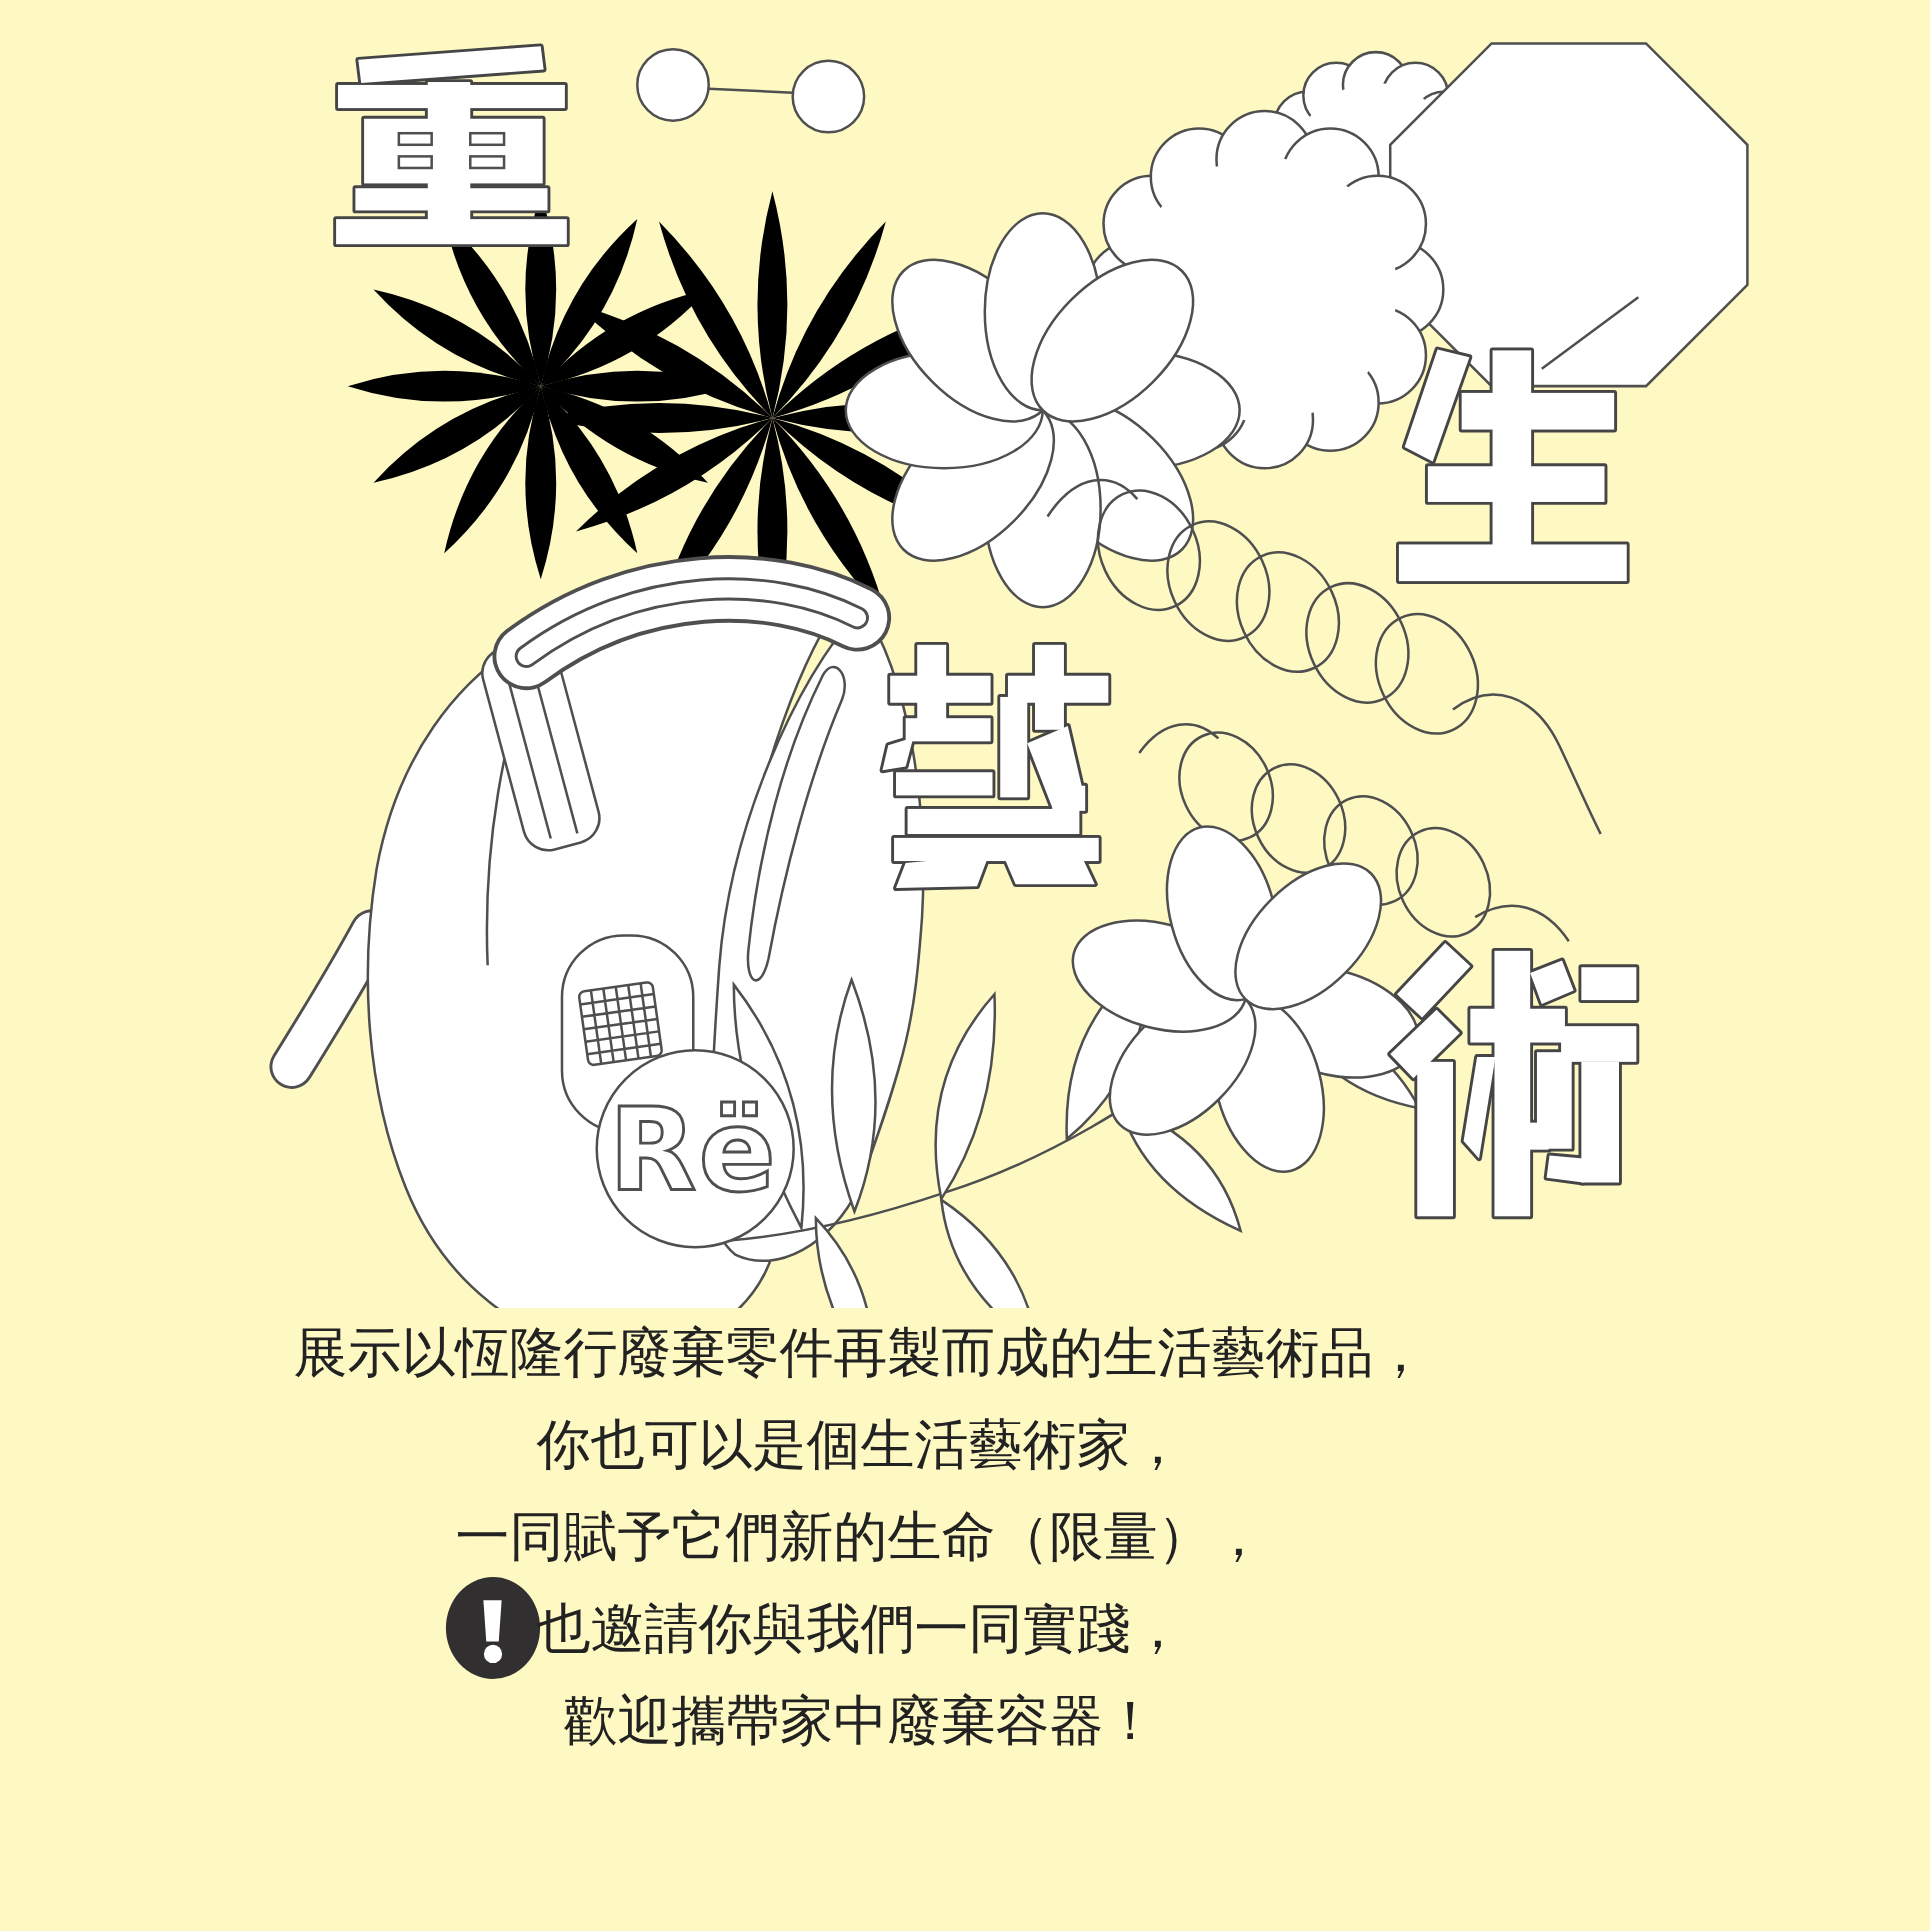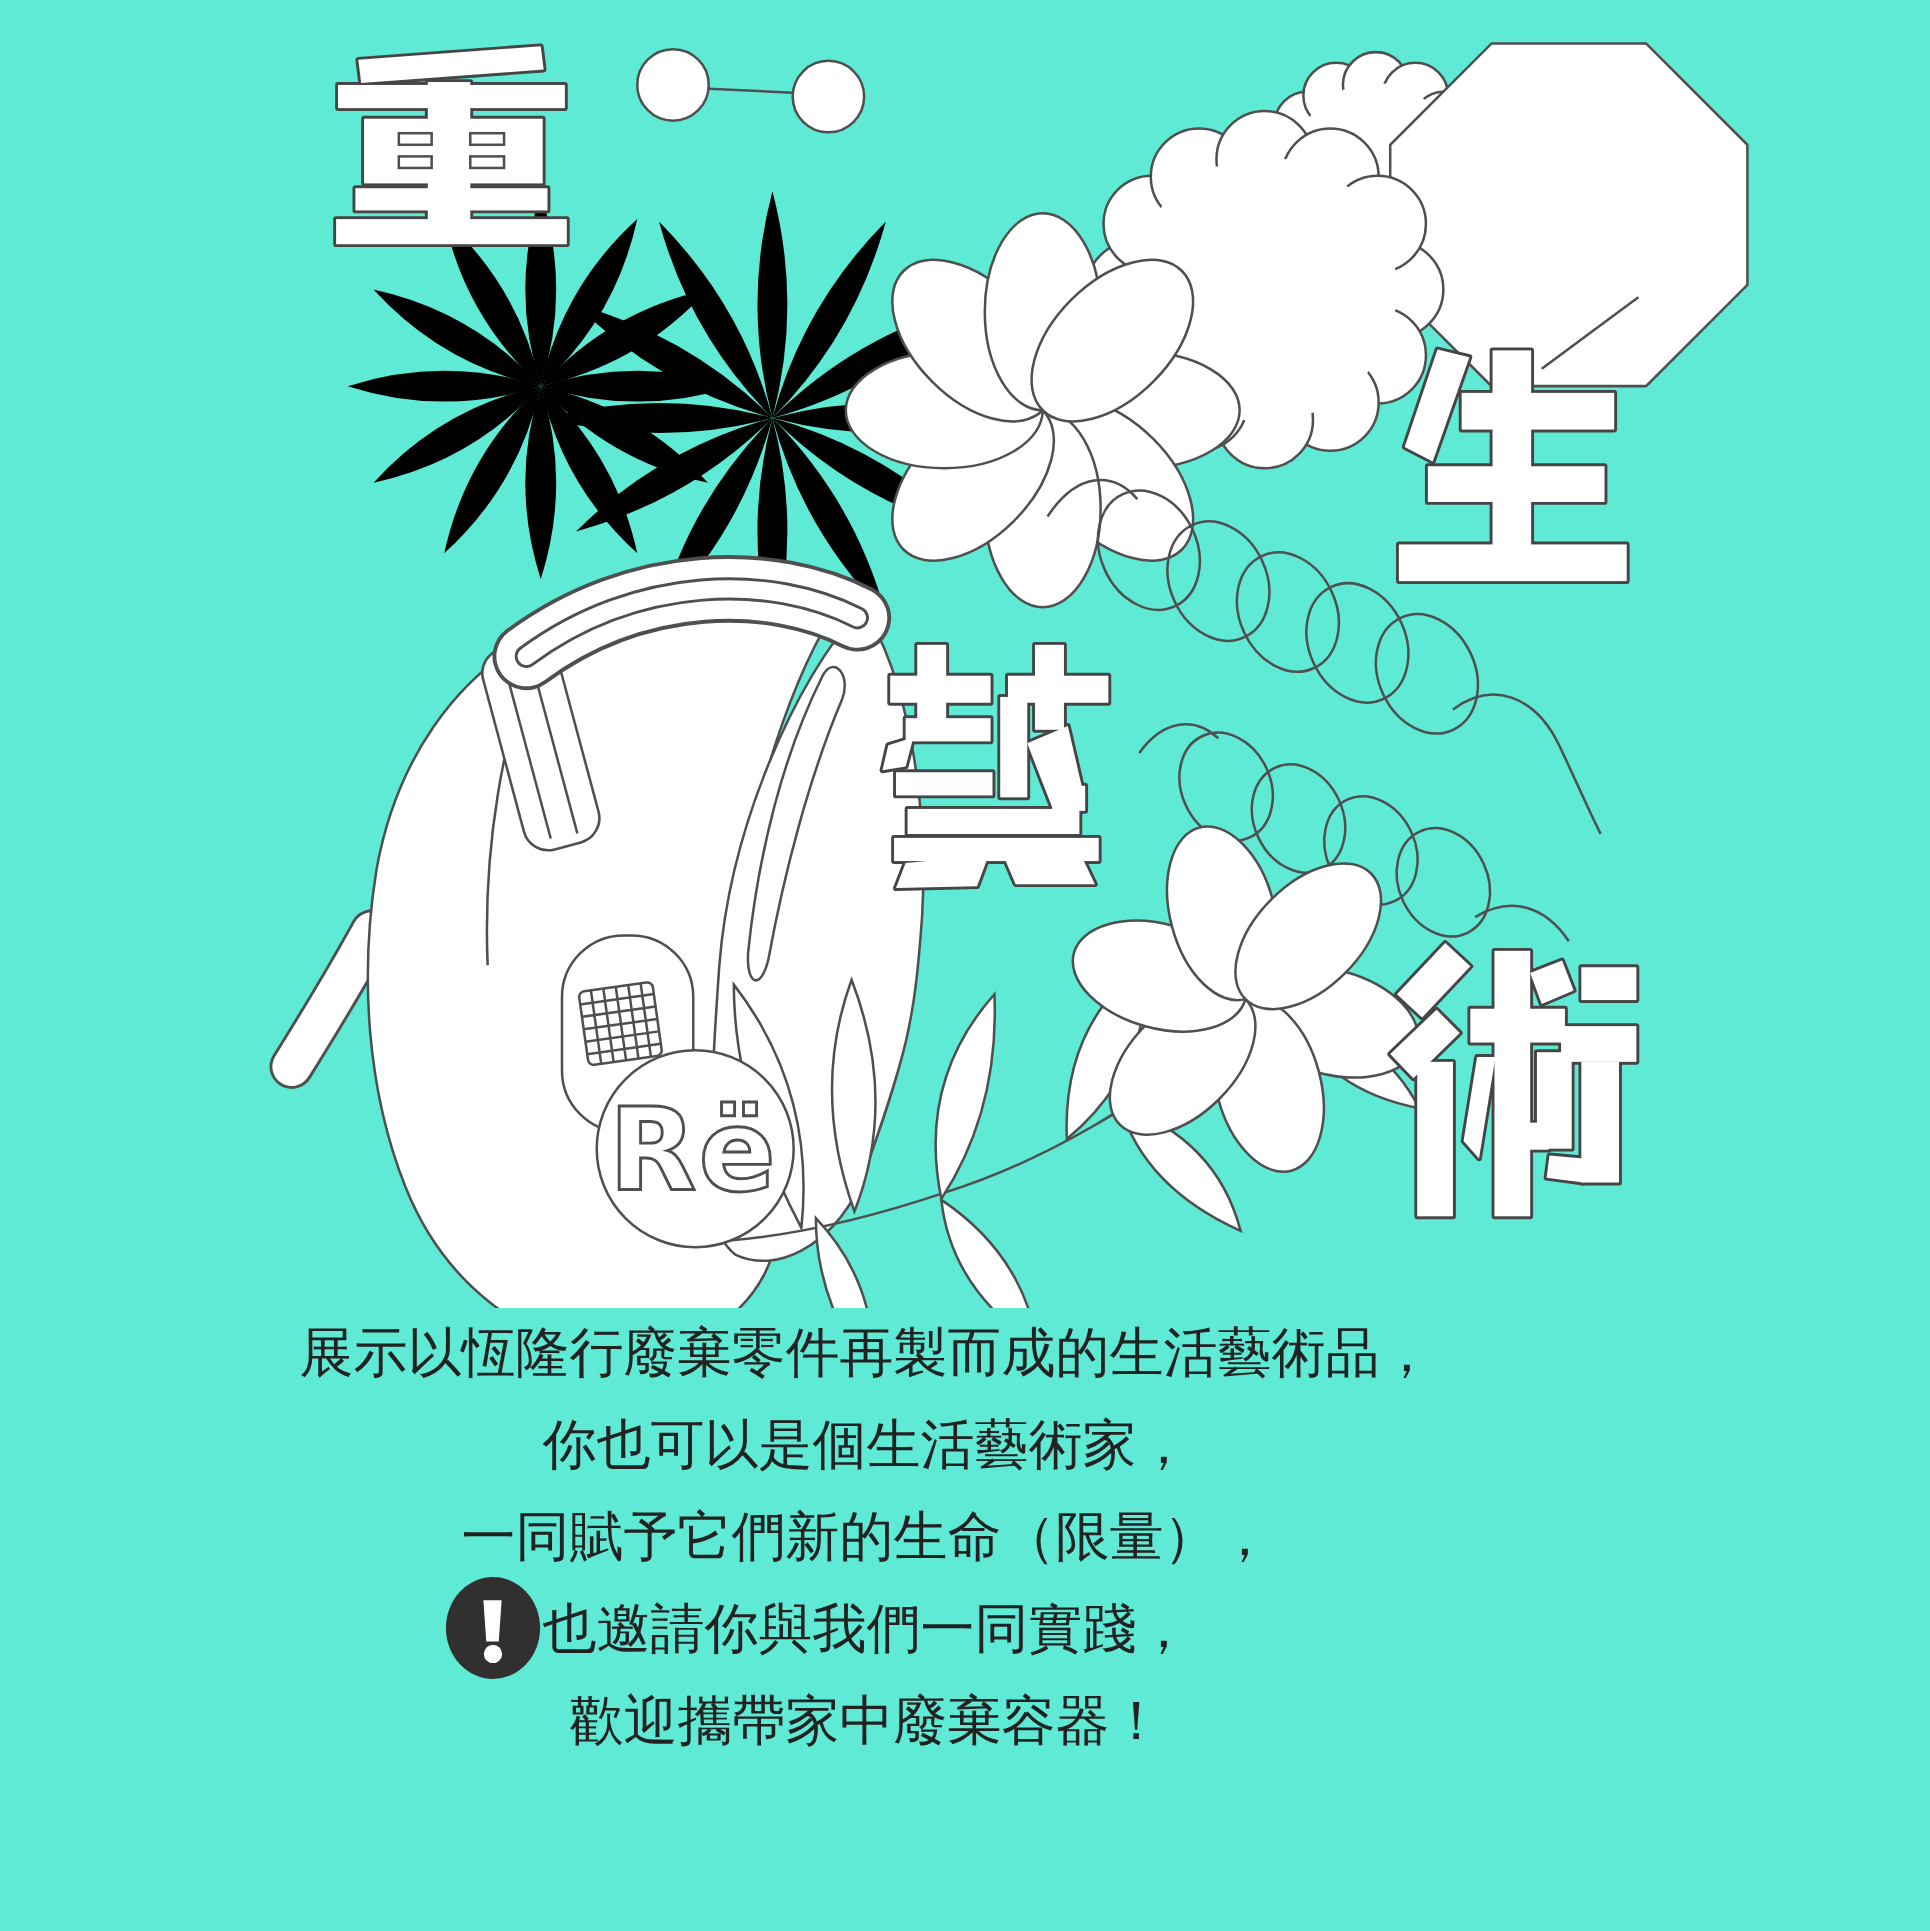--- a/index.html
+++ b/index.html
@@ -1,33 +1,33 @@
 <!DOCTYPE html>
 <html><head>
 <meta charset="utf-8">
 <style>
   html,body{margin:0;padding:0;background:#fff;}
   body{width:1930px;height:1931px;position:relative;overflow:hidden;
        font-family:"Liberation Sans","DejaVu Sans",sans-serif;}
-  .stage{position:absolute;inset:0;background:#5eead4;}
+  .stage{position:absolute;inset:0;background:#fef9c3;}
   svg.illus{position:absolute;left:0;top:0;}
   
   .s  {fill:#ffffff;stroke:#4f4f4f;stroke-width:2.6;}
   .l  {fill:none;stroke:#4f4f4f;stroke-width:2.6;}
   .cov{fill:#ffffff;stroke:none;}
   .ol {fill:#ffffff;stroke:#454545;stroke-width:6;stroke-linejoin:round;}
   .fl {fill:#ffffff;stroke:none;}
   .im {fill:none;stroke:#4f4f4f;stroke-width:2.6;}
   .bandO{fill:none;stroke:#4f4f4f;stroke-linecap:round;}
   .bandI{fill:none;stroke:#ffffff;stroke-linecap:round;}
   .logoTx{font-family:"DejaVu Sans","Liberation Sans",sans-serif;font-weight:bold;
           font-size:118px;fill:#ffffff;stroke:#4f4f4f;stroke-width:3;letter-spacing:2px;}
   
   .notice{position:absolute;top:1306px;left:0;width:1721px;text-align:center;
-          font-size:54px;line-height:92px;color:#222222;font-weight:500;white-space:nowrap;margin-left:6px;}
+          font-size:54px;line-height:92px;color:#222222;font-weight:500;white-space:nowrap;}
   .notice div{height:92px;}
   
   .alert{position:absolute;left:444px;top:1576px;width:98px;height:104px;}
   .vh{position:absolute;width:1px;height:1px;overflow:hidden;clip:rect(0 0 0 0);clip-path:inset(50%);}
 </style>
 </head>
 <body>
 
 <div class="stage">
 

